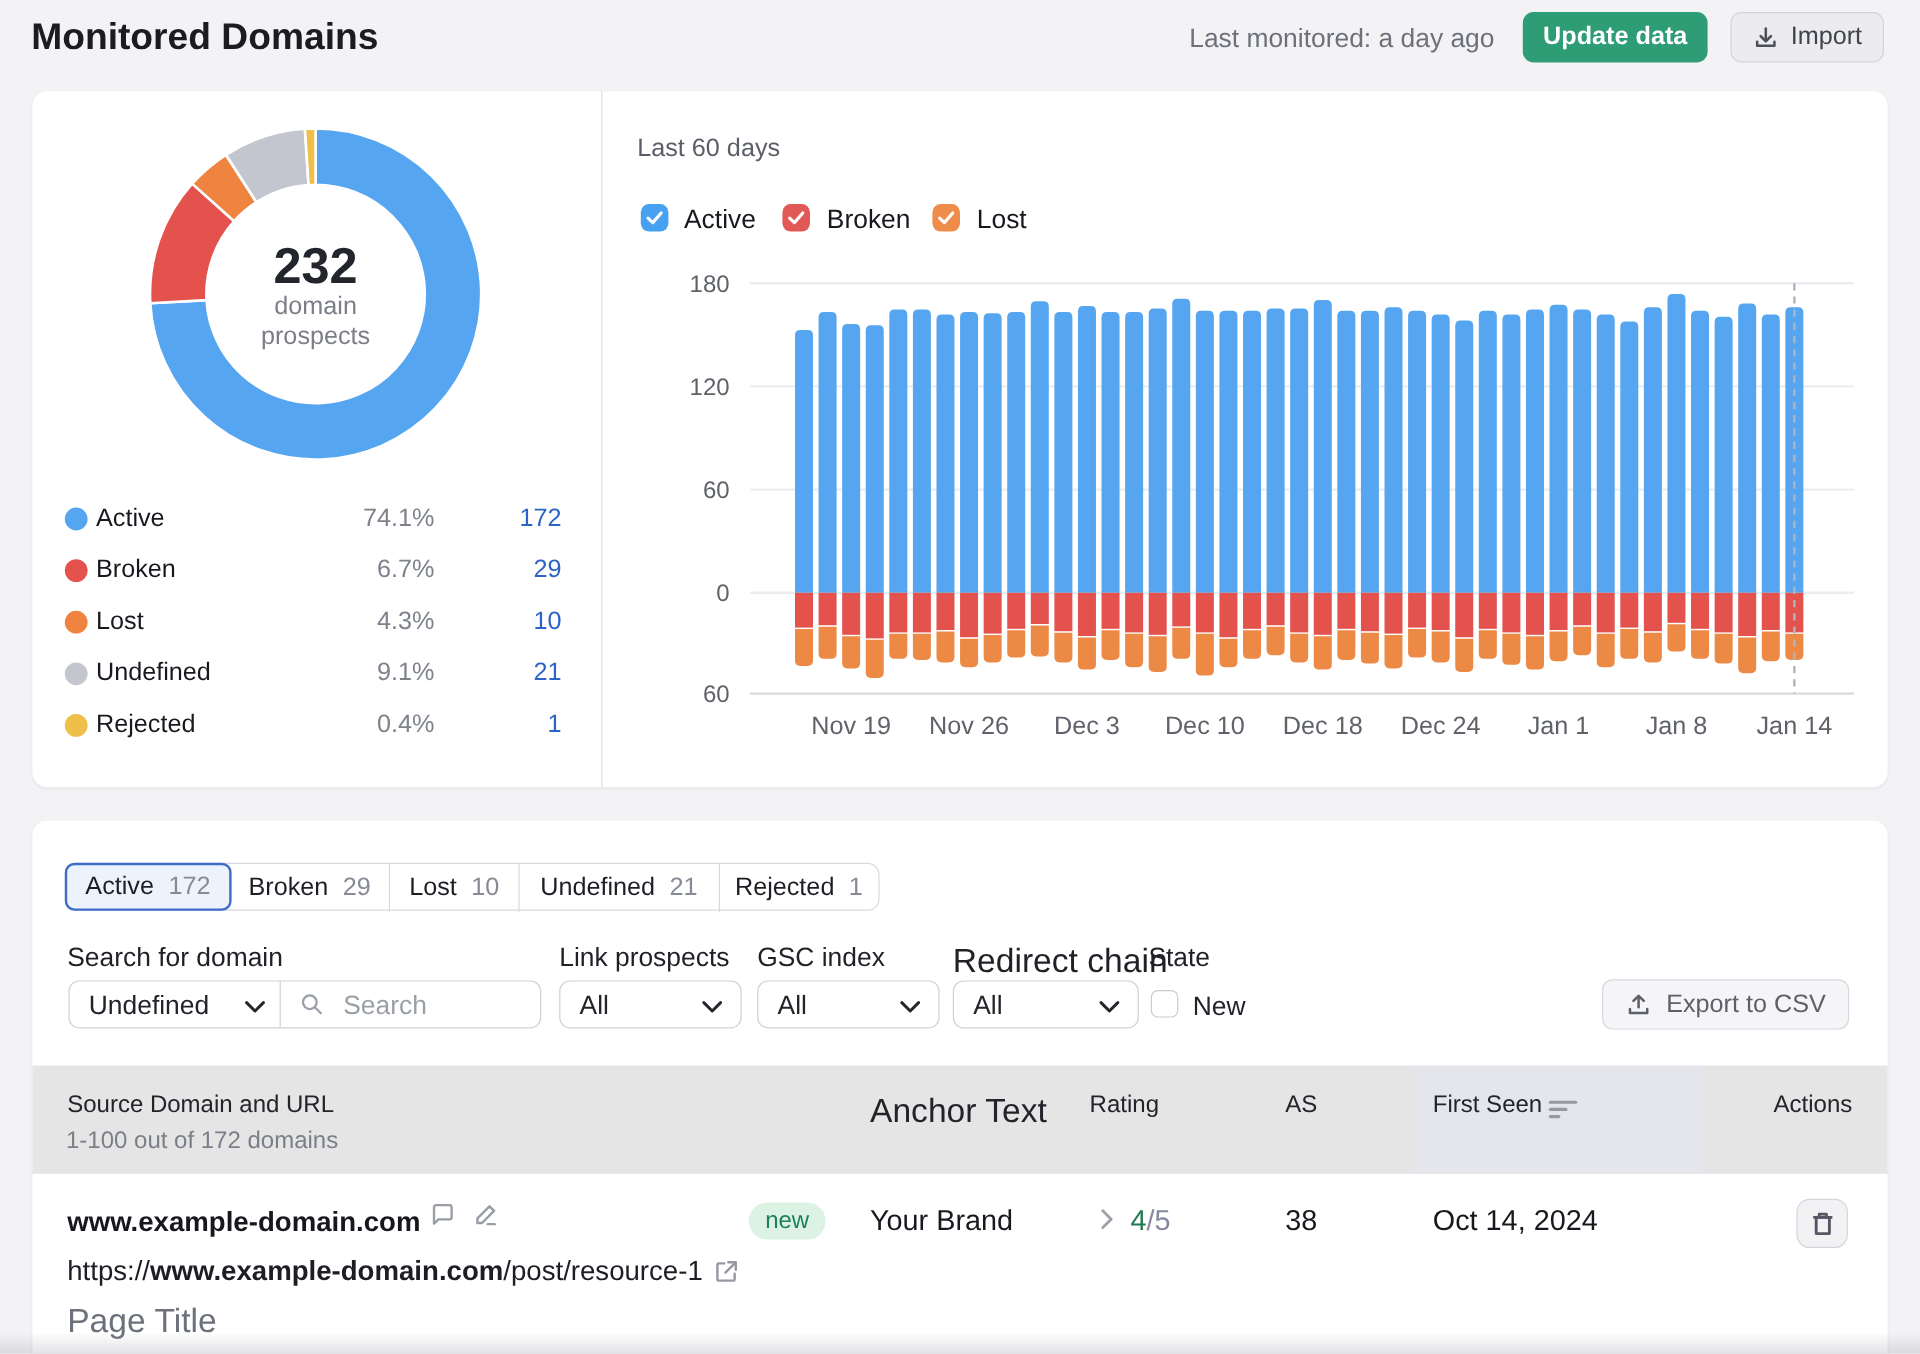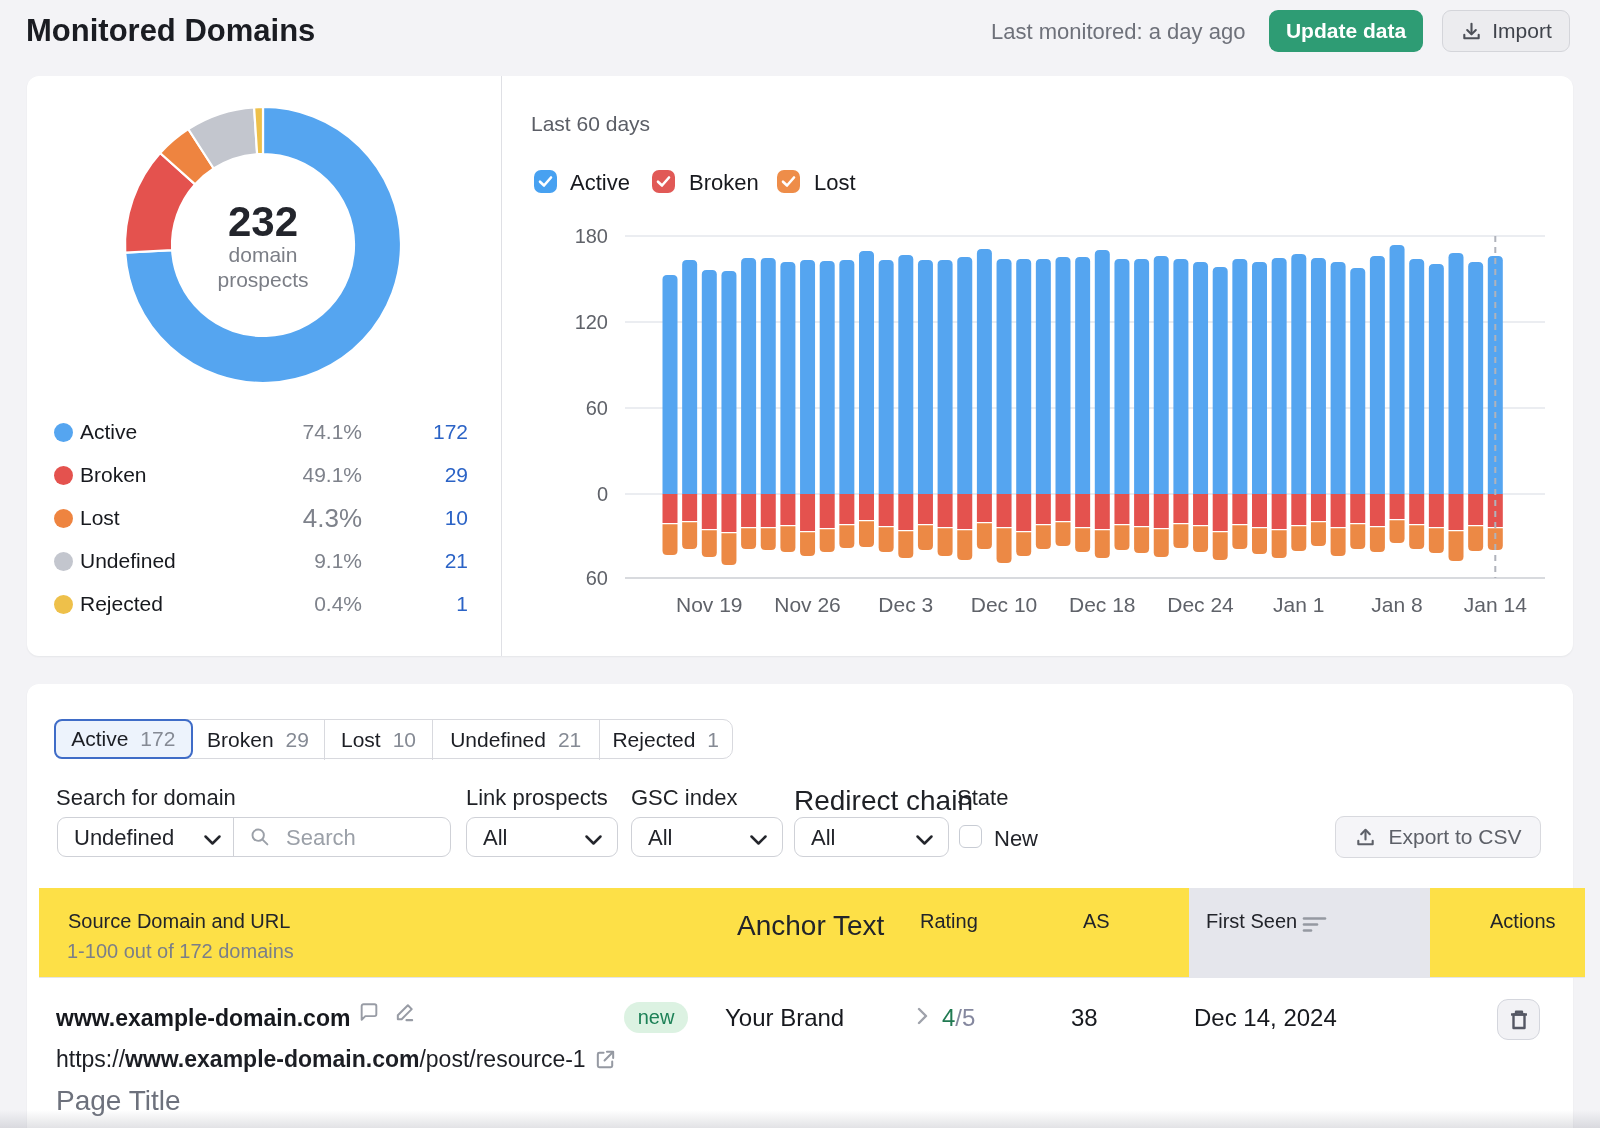--- a/index.html
+++ b/index.html
@@ -32,27 +32,27 @@
 </svg>
   <div style="position:absolute;left:27px;top:345px;width:414px;height:22px;line-height:22px">
 <span style="position:absolute;left:0px;top:2px;width:19px;height:19px;border-radius:50%;background:#55a5f0"></span>
 <span style="position:absolute;left:26px;font-size:21px;color:#17191e">Active</span>
 <span style="position:absolute;right:106px;font-size:21px;color:#7e828b">74.1%</span>
 <span style="position:absolute;right:0px;font-size:21px;color:#2b63c6">172</span>
 </div>
     <div style="position:absolute;left:27px;top:388px;width:414px;height:22px;line-height:22px">
 <span style="position:absolute;left:0px;top:2px;width:19px;height:19px;border-radius:50%;background:#e4524e"></span>
 <span style="position:absolute;left:26px;font-size:21px;color:#17191e">Broken</span>
-<span style="position:absolute;right:106px;font-size:21px;color:#7e828b">49.1%</span>
+<span style="position:absolute;right:106px;font-size:21px;color:#7e828b">6.7%</span>
 <span style="position:absolute;right:0px;font-size:21px;color:#2b63c6">29</span>
 </div>
     <div style="position:absolute;left:27px;top:431px;width:414px;height:22px;line-height:22px">
 <span style="position:absolute;left:0px;top:2px;width:19px;height:19px;border-radius:50%;background:#ee8440"></span>
 <span style="position:absolute;left:26px;font-size:21px;color:#17191e">Lost</span>
-<span style="position:absolute;right:106px;font-size:26px;color:#7e828b">4.3%</span>
+<span style="position:absolute;right:106px;font-size:21px;color:#7e828b">4.3%</span>
 <span style="position:absolute;right:0px;font-size:21px;color:#2b63c6">10</span>
 </div>
     <div style="position:absolute;left:27px;top:474px;width:414px;height:22px;line-height:22px">
 <span style="position:absolute;left:0px;top:2px;width:19px;height:19px;border-radius:50%;background:#c3c6ce"></span>
 <span style="position:absolute;left:26px;font-size:21px;color:#17191e">Undefined</span>
 <span style="position:absolute;right:106px;font-size:21px;color:#7e828b">9.1%</span>
 <span style="position:absolute;right:0px;font-size:21px;color:#2b63c6">21</span>
 </div>
     <div style="position:absolute;left:27px;top:517px;width:414px;height:22px;line-height:22px">
 <span style="position:absolute;left:0px;top:2px;width:19px;height:19px;border-radius:50%;background:#eec04a"></span>
@@ -295,21 +295,21 @@
   <div class="abs" style="left:967px;top:142px;font-size:22px;color:#22242a">New</div>
   <div class="abs" style="left:1308px;top:132px;width:206px;height:42px;border:1px solid #d8d9de;border-radius:9px;background:#f5f5f8;display:flex;align-items:center;justify-content:center;gap:11px;color:#5d6068;font-size:21px">
       <svg width="23" height="23" viewBox="0 0 24 24" fill="none" stroke="#5d6068" stroke-width="2.2" stroke-linecap="round" stroke-linejoin="round">
         <path d="M12 14 v-9"></path>
         <path d="M7.5 8.5 L12 4 L16.5 8.5"></path>
         <path d="M4.5 15.5 v3.5 h15 v-3.5"></path>
       </svg>
       <span>Export to CSV</span>
     </div>
 
-  <div class="abs" style="left:12px;top:204px;width:1546px;height:90px;background:#fde047;border-bottom:1px solid #e3e4e8">
+  <div class="abs" style="left:0;top:204px;width:1546px;height:90px;background:#e5e5e5;border-bottom:1px solid #e3e4e8">
     <div class="abs" style="left:1150px;top:0;width:241px;height:90px;background:#e5e6ec"></div>
     <div class="abs" style="left:29px;top:22px;font-size:20px;color:#22242a">Source Domain and URL</div>
     <div class="abs" style="left:28px;top:52px;font-size:20px;color:#7b7f88">1-100 out of 172 domains</div>
     <div class="abs" style="left:698px;top:22px;font-size:28px;color:#22242a">Anchor Text</div>
     <div class="abs" style="left:881px;top:22px;font-size:20px;color:#22242a">Rating</div>
     <div class="abs" style="left:1044px;top:22px;font-size:20px;color:#22242a">AS</div>
     <div class="abs" style="left:1167px;top:22px;font-size:20px;color:#22242a">First Seen</div>
     <span class="abs" style="left:1263px;top:27px"><svg width="25" height="19" viewBox="0 0 25 19" stroke="#9599a1" stroke-width="2.6" stroke-linecap="round">
           <path d="M2 3.5 h21"></path>
           <path d="M2 9.5 h13"></path>
@@ -326,21 +326,21 @@
         <path d="M14.5 5.5 l4 4 L8 20 H4 v-4 z"></path>
         <path d="M13 21 h6"></path>
       </svg></span>
   <div class="abs" style="left:597px;top:318px;width:64px;height:31px;background:#dcf2e2;border-radius:16px;display:flex;align-items:center;justify-content:center;font-size:20px;color:#1d8157">new</div>
   <div class="abs" style="left:698px;top:322px;font-size:24px;line-height:1;color:#17191e">Your Brand</div>
   <span class="abs" style="left:889px;top:322px"><svg width="12" height="20" viewBox="0 0 12 20" fill="none" stroke="#9fa2ab" stroke-width="2.4" stroke-linecap="round" stroke-linejoin="round">
         <path d="M3 3 L10 10 L3 17"></path>
       </svg></span>
   <div class="abs" style="left:915px;top:322px;font-size:24px;line-height:1"><span style="color:#217a52">4</span><span style="color:#85889f">/5</span></div>
   <div class="abs" style="left:1044px;top:322px;font-size:24px;line-height:1;color:#17191e">38</div>
-  <div class="abs" style="left:1167px;top:322px;font-size:24px;line-height:1;color:#17191e">Dec 14, 2024</div>
+  <div class="abs" style="left:1167px;top:322px;font-size:24px;line-height:1;color:#17191e">Oct 14, 2024</div>
   <div class="abs" style="left:1470px;top:315px;width:43px;height:41px;background:#f2f2f5;border:1.5px solid #d4d6dd;border-radius:11px;display:flex;align-items:center;justify-content:center">
       <svg width="24" height="24" viewBox="0 0 24 24" fill="none" stroke="#555864" stroke-width="2.4" stroke-linejoin="round">
         <path d="M4 6.5 h16"></path>
         <path d="M9 6 v-2.2 h6 V6"></path>
         <path d="M6.5 6.5 h11 v13.5 h-11 z"></path>
       </svg>
     </div>
   <div class="abs" style="left:29px;top:364px;font-size:23px;line-height:1;color:#1c1e24"><span>https://</span><span style="font-weight:bold">www.example-domain.com</span><span>/post/resource-1</span></div>
   <span class="abs" style="left:567px;top:364px"><svg width="23" height="23" viewBox="0 0 24 24" fill="none" stroke="#9599a2" stroke-width="2.1" stroke-linecap="round" stroke-linejoin="round">
         <path d="M10 5 H5.5 a1.5 1.5 0 0 0 -1.5 1.5 v12 a1.5 1.5 0 0 0 1.5 1.5 h12 a1.5 1.5 0 0 0 1.5 -1.5 V14"></path>

